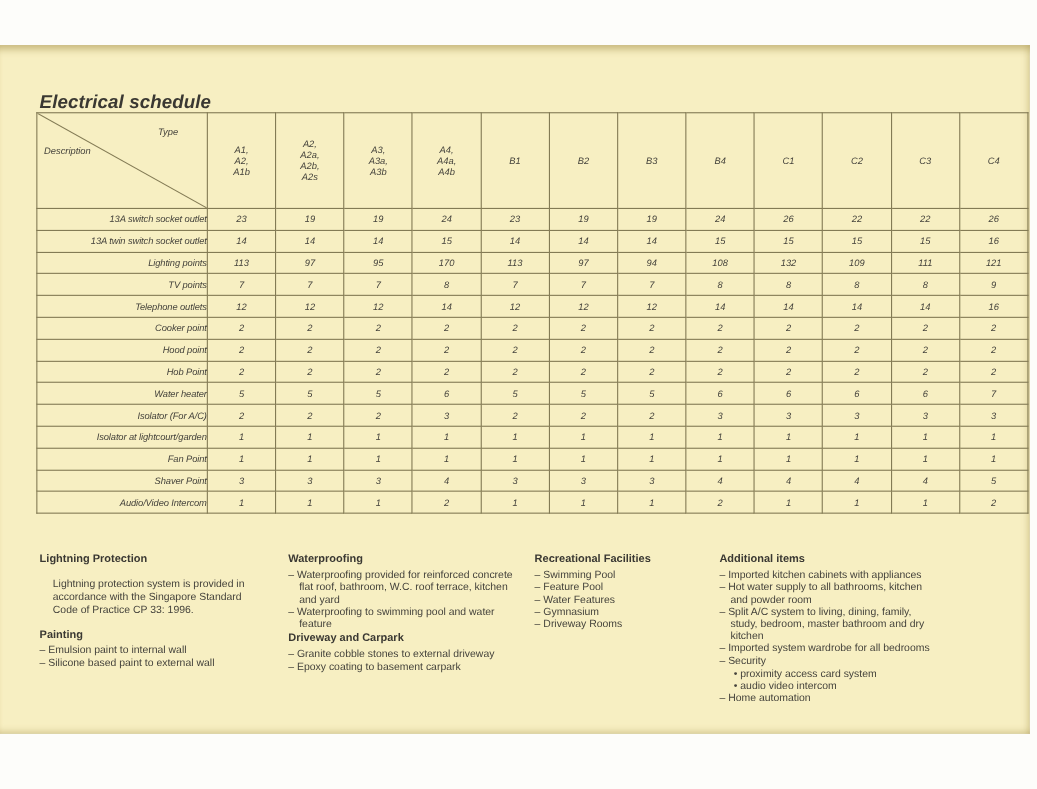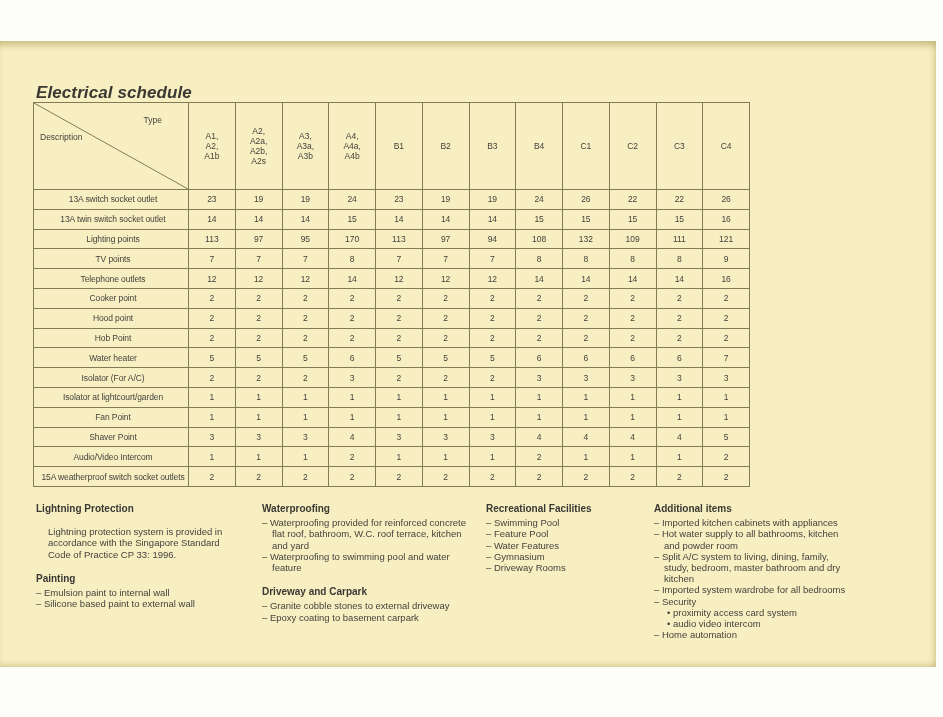--- a/index.html
+++ b/index.html
@@ -21,51 +21,51 @@
       inset 0 -6px 6px -4px rgba(166,146,74,.40);
   }
   .doc-title {
     position:absolute; left:36px; top:42px;
     font-size:17px; font-weight:bold; font-style:italic;
     color:#3a3832; letter-spacing:.1px;
   }
   
   table.sched {
     position:absolute; left:33px; top:61px;
-    width:717px;
+    width:902px;
     border-collapse:collapse; table-layout:fixed;
-    font-size:8.5px; color:#45433c;
+    font-size:8.5px; color:#45433c;font-style:italic;
   }
   .sched th, .sched td { border:1px solid #837b55; font-weight:normal; }
   .sched thead th {
     height:54px; line-height:10px; text-align:center; vertical-align:middle;
     padding:16px 0;
   }
   .sched thead th.corner { width:154px; position:relative; padding:0; }
   .corner svg.diag { position:absolute; left:0; top:0; width:100%; height:100%; display:block; }
   .corner svg.diag line { stroke:#837b55; stroke-width:1; }
   .corner .type-label  { position:absolute; right:26px; top:12px; }
   .corner .desc-label  { position:absolute; left:6px;  top:29px; }
   .sched tbody td {
     height:18.8px; text-align:center; vertical-align:middle; padding:0;
   }
   .sched tbody td.desc {
-    text-align:center; padding-left:4px; white-space:nowrap; letter-spacing:-.1px;
+    text-align:right; padding-left:4px; white-space:nowrap; letter-spacing:-.1px;
   }
   
   .sec { position:absolute; top:462px; font-size:9.5px; line-height:11.2px; }
   #sec-col-1 { left:36px;  width:200px; }
   #sec-col-2 { left:262px; width:206px; }
   #sec-col-3 { left:486px; width:160px; }
   #sec-col-4 { left:654px; width:200px; }
   .sec h3 {
     font-size:10px; font-weight:bold; 
     margin:0 0 3px 0; color:#3a3832;
   }
-  .sec h3.mt { margin-top:13px; }
+  .sec h3.mt { margin-top:2px; }
   .sec .para { margin:12px; }
   .li  { padding-left:10px; text-indent:-10px; }
   .li::before { content:"\2013\00a0"; }
   .li.sub { padding-left:21px; text-indent:-8px; }
   .li.sub::before { content:"\2022\00a0"; }
 </style>
 </head>
 <body>
 
 <div class="page">
@@ -300,35 +300,20 @@
           <td>2</td>
           <td>1</td>
           <td>1</td>
           <td>1</td>
           <td>2</td>
           <td>1</td>
           <td>1</td>
           <td>1</td>
           <td>2</td>
         </tr>
-        <tr>
-          <td class="desc">15A weatherproof switch socket outlets</td>
-          <td>2</td>
-          <td>2</td>
-          <td>2</td>
-          <td>2</td>
-          <td>2</td>
-          <td>2</td>
-          <td>2</td>
-          <td>2</td>
-          <td>2</td>
-          <td>2</td>
-          <td>2</td>
-          <td>2</td>
-        </tr>
       </tbody>
   </table>
 
   <div class="sec" id="sec-col-1">
     <h3>Lightning Protection</h3>
     <p class="para">Lightning protection system is provided in accordance with the Singapore Standard Code of Practice CP 33: 1996.</p>
     <h3 class="mt">Painting</h3>
     <div class="li">Emulsion paint to internal wall</div>
     <div class="li">Silicone based paint to external wall</div>
   </div>

